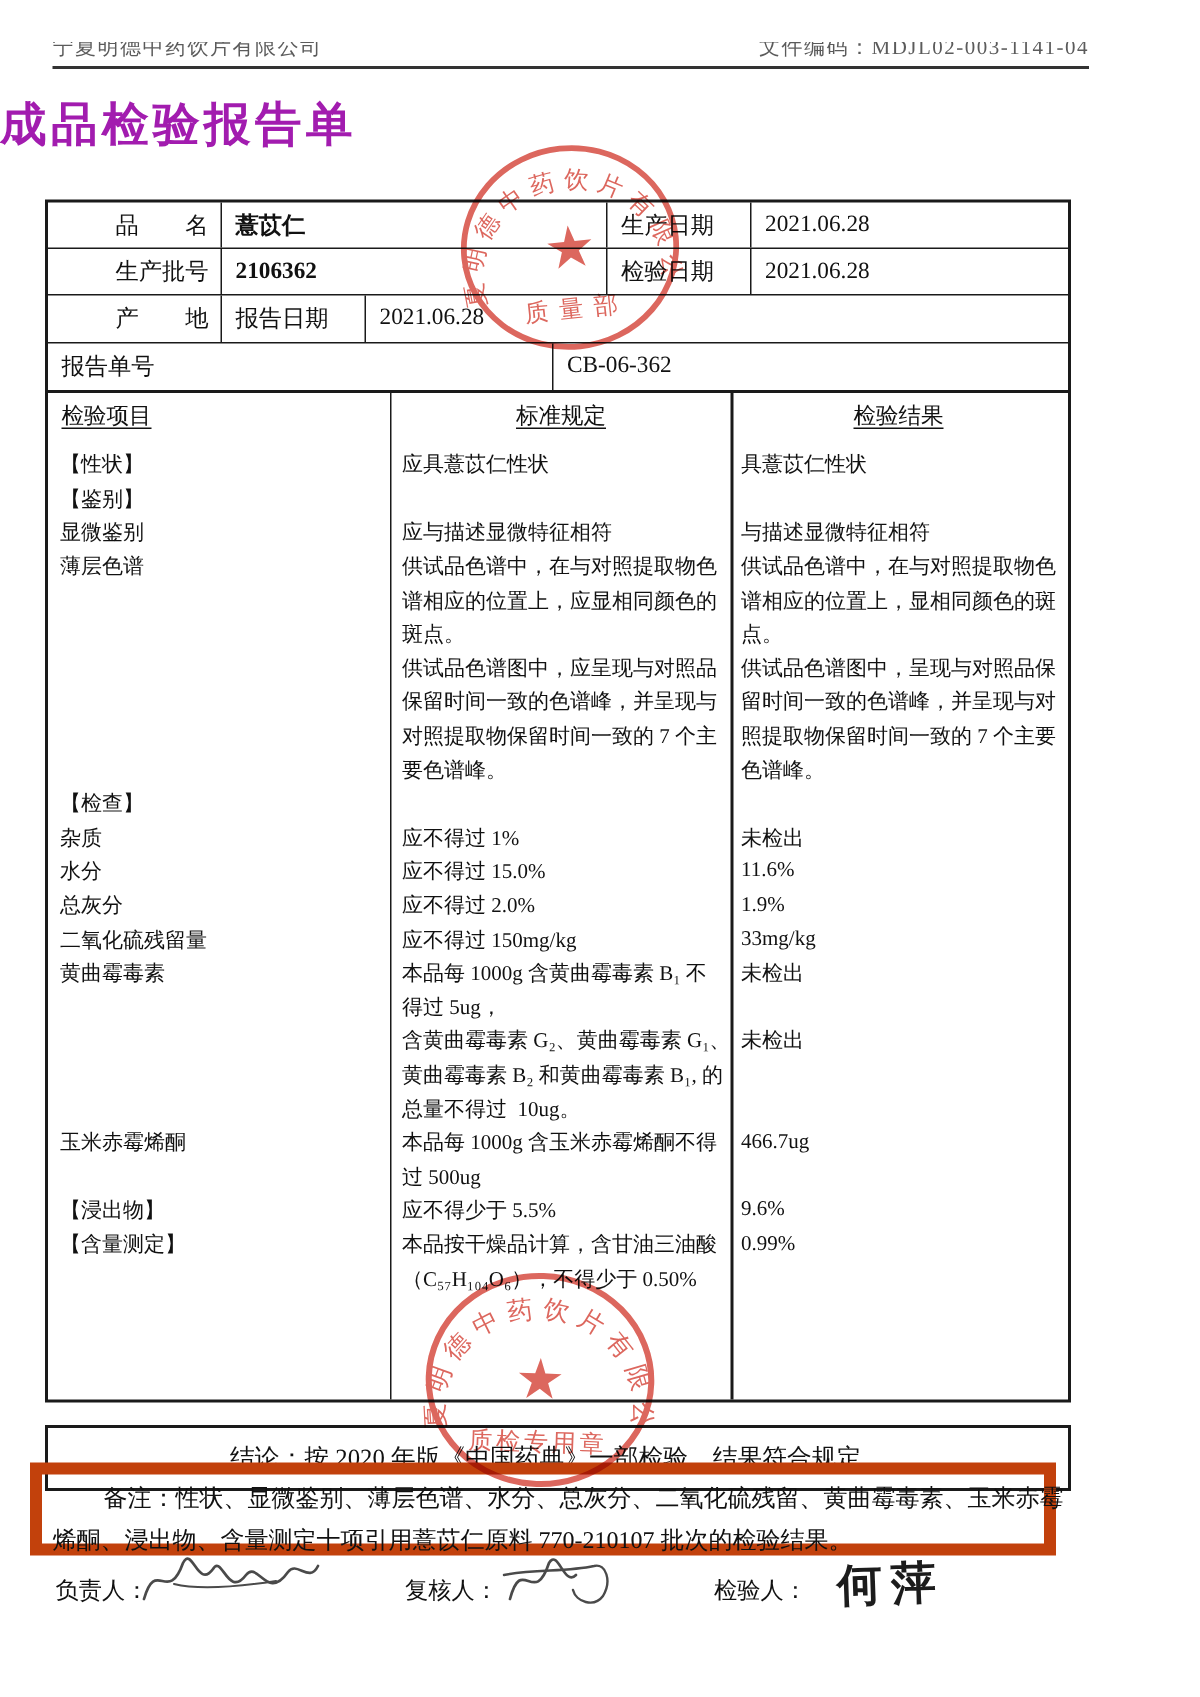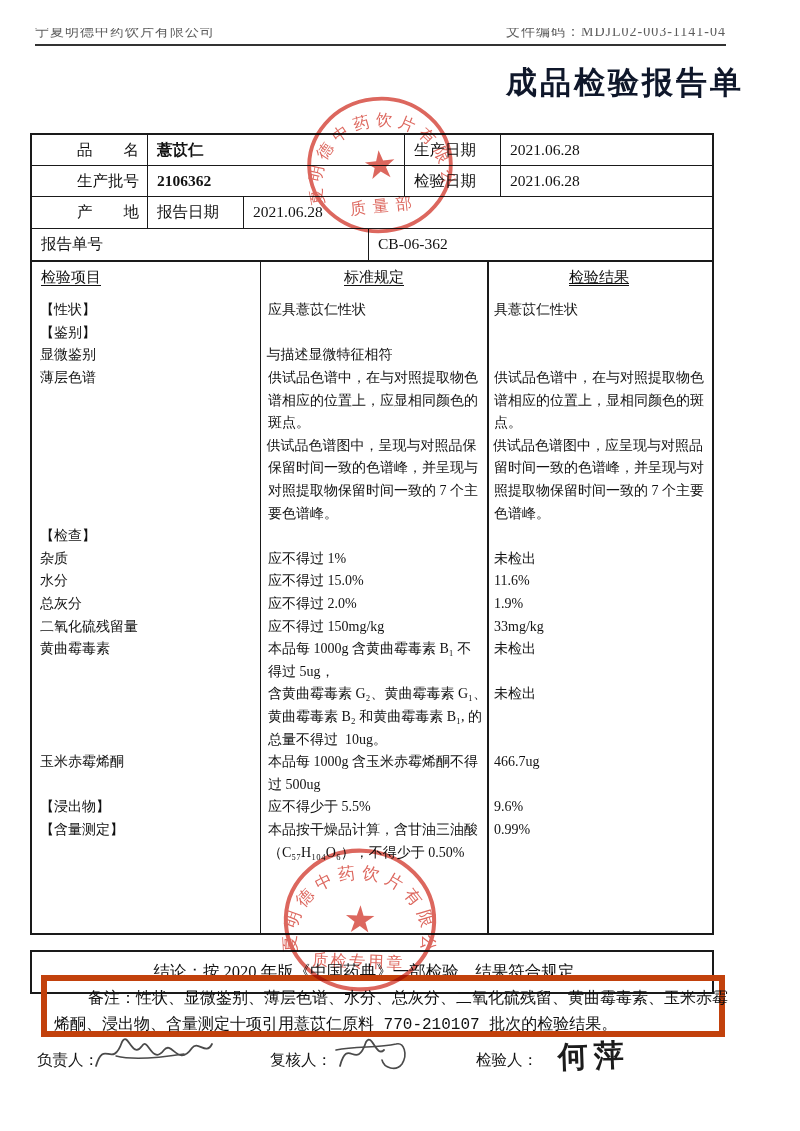--- a/index.html
+++ b/index.html
@@ -8,22 +8,22 @@
 
   
   .hdr-clip{position:absolute;top:28px;height:15px;overflow:hidden;}
   .hdr-clip span{position:relative;top:-5px;display:block;font-size:14px;color:#333;
                  letter-spacing:1px;filter:blur(0.4px);opacity:.8;white-space:pre;}
   .hdr-left{left:35px;}
   .hdr-right{right:74px;text-align:center;}
   .hdr-rule{position:absolute;left:35px;top:44px;width:691px;height:2px;background:#333;}
 
   
-  .title{position:absolute;left:0;top:62px;width:744px;text-align:right;
-         font-size:31px;font-weight:bold;letter-spacing:3px;color:#0f172a;}
+  .title{position:absolute;left:0;top:62px;width:744px;text-align:left;
+         font-size:31px;font-weight:bold;letter-spacing:3px;color:#a21caf;}
 
   
   .info-table{position:absolute;left:30px;top:133px;width:684px;height:129px;
               border:2px solid #1a1a1a;box-sizing:border-box;}
   .irow{display:flex;height:31.2px;border-bottom:1.5px solid #1a1a1a;box-sizing:border-box;}
   .irow.lastrow{border-bottom:none;}
   .icell{display:flex;align-items:center;padding-left:9px;box-sizing:border-box;
          font-size:15.5px;white-space:pre;overflow:hidden;}
   .icell.c1{width:80px;border-right:1.5px solid #1a1a1a;margin-left:36px;}
   .icell.c2{width:257px;border-right:1.5px solid #1a1a1a;font-weight:bold;}
@@ -35,37 +35,37 @@
   
   .insp-table{position:absolute;left:30px;top:260px;width:684px;height:675px;
               border:2px solid #1a1a1a;box-sizing:border-box;padding-left:13px;}
   .vline{position:absolute;top:0;bottom:0;width:1.5px;background:#1a1a1a;}
   .vline.v1{left:227.5px;}
   .vline.v2{left:455px;}
   .hcell{position:absolute;top:6px;font-size:15px;color:#111;}
   .hcell .u{text-decoration:underline;text-underline-offset:3px;}
   .hcell.h1{left:9px;}
   .hcell.h2{left:229px;width:226px;text-align:center;}
-  .hcell.h3{left:456px;width:222px;text-align:center;text-decoration:underline;}
+  .hcell.h3{left:456px;width:222px;text-align:center;}
   .insp-rows{position:absolute;left:0;right:0;top:37px;}
   .line{display:flex;height:22.6px;align-items:center;justify-content:space-between;}
   .lc{box-sizing:border-box;white-space:pre;overflow:visible;font-size:14px;}
   .lc1{width:227.5px;padding-left:8px;}
   .lc2{width:227.5px;padding-left:8.5px;}
   .lc3{flex:1;padding-left:7px;}
 
   
   .concl-box{position:absolute;left:30px;top:933px;width:684px;height:44px;
              border:2px solid #1a1a1a;box-sizing:border-box;display:flex;
              align-items:center;justify-content:center;font-size:16.5px;white-space:pre;margin-top:17px;}
-  .remark-box{position:absolute;left:41px;top:975px;width:684px;height:62px;
-              border:6px solid #c2410c;box-sizing:border-box;padding:3px 7px;
+  .remark-box{position:absolute;left:20px;top:975px;width:684px;height:62px;
+              border:8px solid #c2410c;box-sizing:border-box;padding:3px 7px;
               font-size:16px;line-height:27.5px;}
   .remark-box .r1{text-indent:34px;white-space:pre;}
-  .remark-box .r2{white-space:pre;font-family:Liberation Mono, monospace;}
+  .remark-box .r2{white-space:pre;}
 
   
   .sig-label{position:absolute;top:1050px;font-size:15.5px;white-space:pre;}
   .sig-svg{position:absolute;}
   .sig-name{position:absolute;left:558px;top:1036px;font-size:30px;font-weight:600;
             transform:rotate(-2deg);letter-spacing:6px;color:#1c1c1c;}
 
   
   .stamp{position:absolute;opacity:.82;mix-blend-mode:multiply;pointer-events:none;}
   .stamp.top{left:303px;top:93px;width:154px;height:144px;transform:rotate(-6deg);}
@@ -137,20 +137,21 @@
         </div>
 
         <div class="line">
           <div class="lc lc1">【鉴别】</div>
           <div class="lc lc2"></div>
           <div class="lc lc3"></div>
         </div>
 
         <div class="line">
           <div class="lc lc1">显微鉴别</div>
+          <div class="lc lc2">应与描述显微特征相符</div>
           <div class="lc lc3">与描述显微特征相符</div>
         </div>
 
         <div class="line">
           <div class="lc lc1">薄层色谱</div>
           <div class="lc lc2">供试品色谱中，在与对照提取物色</div>
           <div class="lc lc3">供试品色谱中，在与对照提取物色</div>
         </div>
 
         <div class="line">
@@ -160,22 +161,22 @@
         </div>
 
         <div class="line">
           <div class="lc lc1"></div>
           <div class="lc lc2">斑点。</div>
           <div class="lc lc3">点。</div>
         </div>
 
         <div class="line">
           <div class="lc lc1"></div>
+          <div class="lc lc2">供试品色谱图中，应呈现与对照品</div>
           <div class="lc lc3">供试品色谱图中，呈现与对照品保</div>
-          <div class="lc lc2">供试品色谱图中，应呈现与对照品</div>
         </div>
 
         <div class="line">
           <div class="lc lc1"></div>
           <div class="lc lc2">保留时间一致的色谱峰，并呈现与</div>
           <div class="lc lc3">留时间一致的色谱峰，并呈现与对</div>
         </div>
 
         <div class="line">
           <div class="lc lc1"></div>

